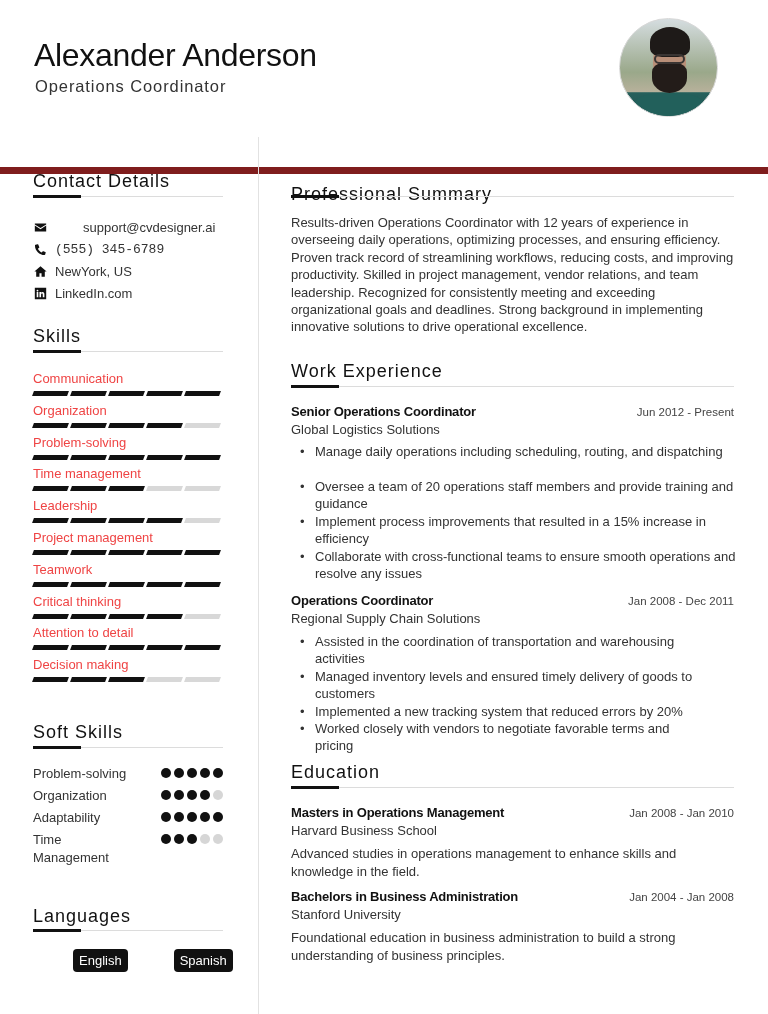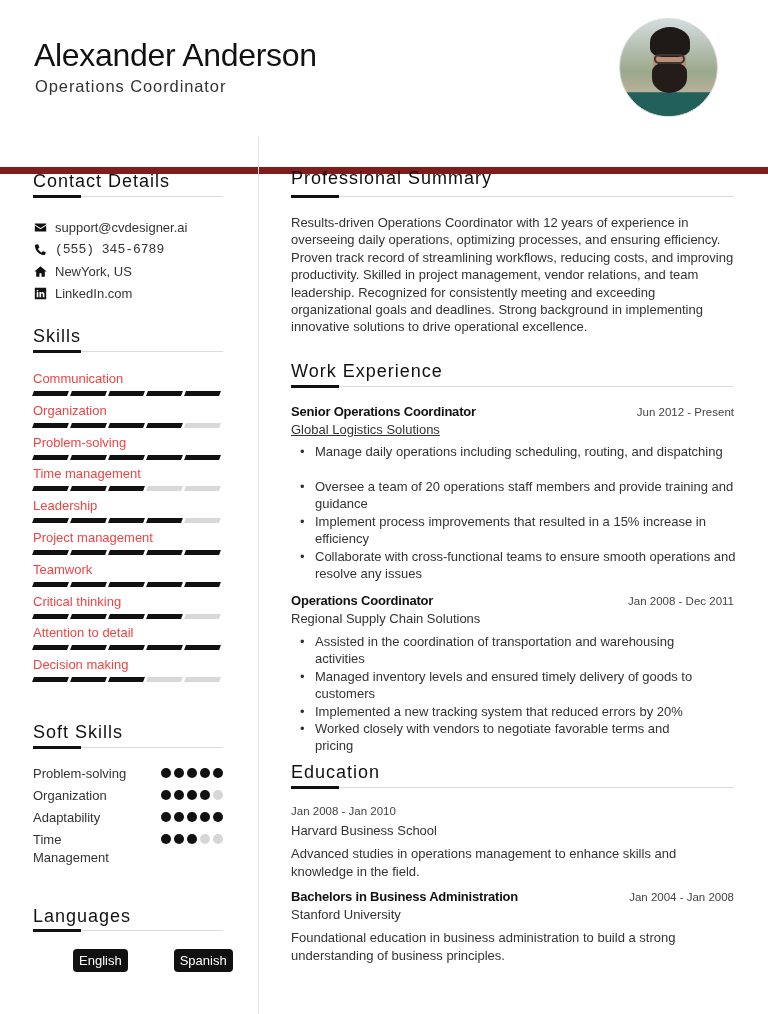--- a/index.html
+++ b/index.html
@@ -70,21 +70,21 @@
     <div class="beard"></div>
     <div class="glasses"></div>
   </div>
 </div>
 
 <div class="divider"></div>
 
 <div class="sec-title" style="left:33px;top:171px;">Contact Details</div>
 <div class="sec-rule" style="left:33px;top:196px;width:190px;"></div>
 
-<div class="contact-row" style="top:218px;">
+<div class="contact-row" style="top:218px;gap:28px;">
   <span class="ico">
       <svg viewBox="0 0 16 16">
         <path d="M1 3h14v1.2L8 8.6 1 4.2z M1 5.6l7 4.4 7-4.4V13H1z"></path>
       </svg>
     </span>
   <span>support@cvdesigner.ai</span>
 </div>
 <div class="contact-row" style="top:240px;font-family:Liberation Mono, monospace;">
   <span class="ico">
       <svg viewBox="0 0 16 16">
@@ -262,32 +262,32 @@
     </div>
   </div>
 
 <div class="sec-title" style="left:33px;top:906px;">Languages</div>
 <div class="sec-rule" style="left:33px;top:930px;width:190px;"></div>
 <div class="langs">
   <span class="lang">English</span>
   <span class="lang">Spanish</span>
 </div>
 
-<div class="sec-title" style="left:291px;top:168px;">Professional Summary</div>
+<div class="sec-title" style="left:291px;top:184px;">Professional Summary</div>
 <div class="sec-rule" style="left:291px;top:196px;width:443px;"></div>
 <div class="summary">Results-driven Operations Coordinator with 12 years of experience in overseeing daily operations, optimizing processes, and ensuring efficiency. Proven track record of streamlining workflows, reducing costs, and improving productivity. Skilled in project management, vendor relations, and team leadership. Recognized for consistently meeting and exceeding organizational goals and deadlines. Strong background in implementing innovative solutions to drive operational excellence.</div>
 
 <div class="sec-title" style="left:291px;top:361px;">Work Experience</div>
 <div class="sec-rule" style="left:291px;top:386px;width:443px;"></div>
 
 <div class="entry-head" style="top:404px;">
   <span class="role">Senior Operations Coordinator</span>
   <span class="date">Jun 2012 - Present</span>
 </div>
-<div class="org" style="top:422px;text-decoration:underline;">Global Logistics Solutions</div>
+<div class="org" style="top:422px;">Global Logistics Solutions</div>
 <ul class="bullets" style="top:443px;">
   <li style="margin-bottom:17.6px;">Manage daily operations including scheduling, routing, and dispatching</li>
   <li>Oversee a team of 20 operations staff members and provide training and guidance</li>
   <li>Implement process improvements that resulted in a 15% increase in efficiency</li>
   <li>Collaborate with cross-functional teams to ensure smooth operations and resolve any issues</li>
 </ul>
 
 <div class="entry-head" style="top:593px;">
   <span class="role">Operations Coordinator</span>
   <span class="date">Jan 2008 - Dec 2011</span>
@@ -297,20 +297,21 @@
   <li>Assisted in the coordination of transportation and warehousing activities</li>
   <li>Managed inventory levels and ensured timely delivery of goods to customers</li>
   <li>Implemented a new tracking system that reduced errors by 20%</li>
   <li>Worked closely with vendors to negotiate favorable terms and pricing</li>
 </ul>
 
 <div class="sec-title" style="left:291px;top:762px;">Education</div>
 <div class="sec-rule" style="left:291px;top:787px;width:443px;"></div>
 
 <div class="entry-head" style="top:805px;">
+  <span class="role">Masters in Operations Management</span>
   <span class="date">Jan 2008 - Jan 2010</span>
 </div>
 <div class="org" style="top:823px;">Harvard Business School</div>
 <div class="edu-desc" style="top:845px;">Advanced studies in operations management to enhance skills and knowledge in the field.</div>
 
 <div class="entry-head" style="top:889px;">
   <span class="role">Bachelors in Business Administration</span>
   <span class="date">Jan 2004 - Jan 2008</span>
 </div>
 <div class="org" style="top:907px;">Stanford University</div>

